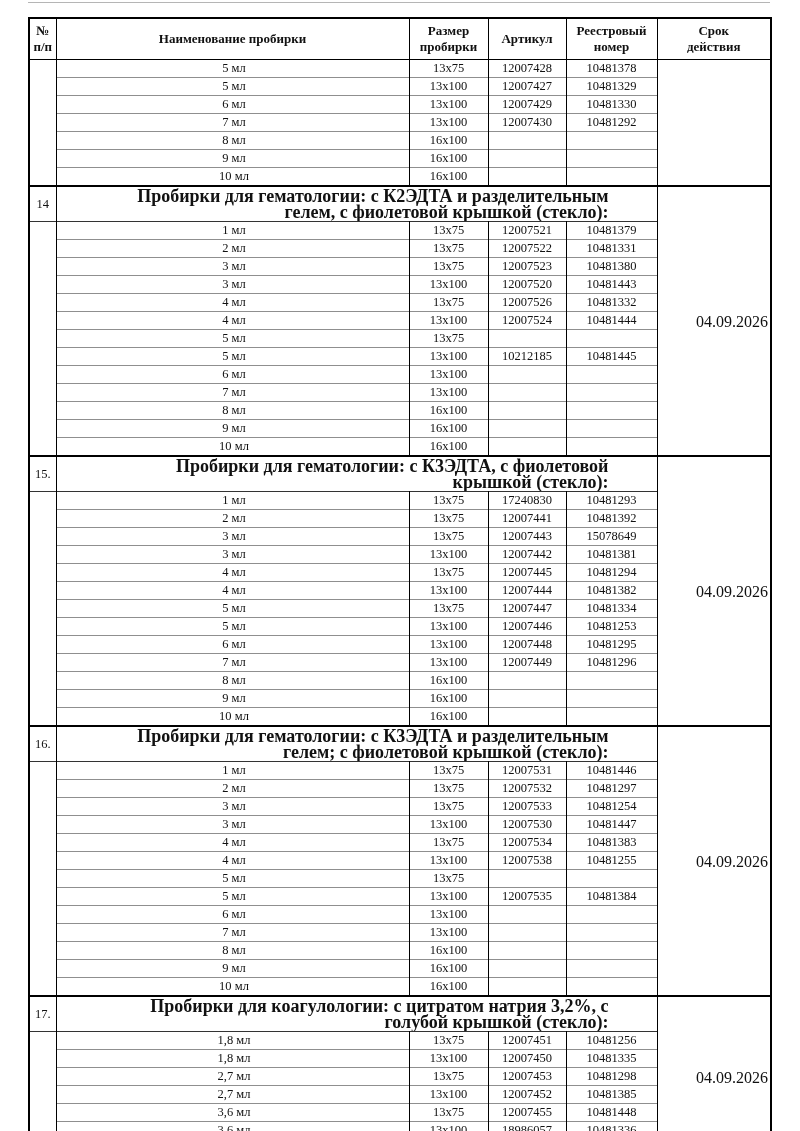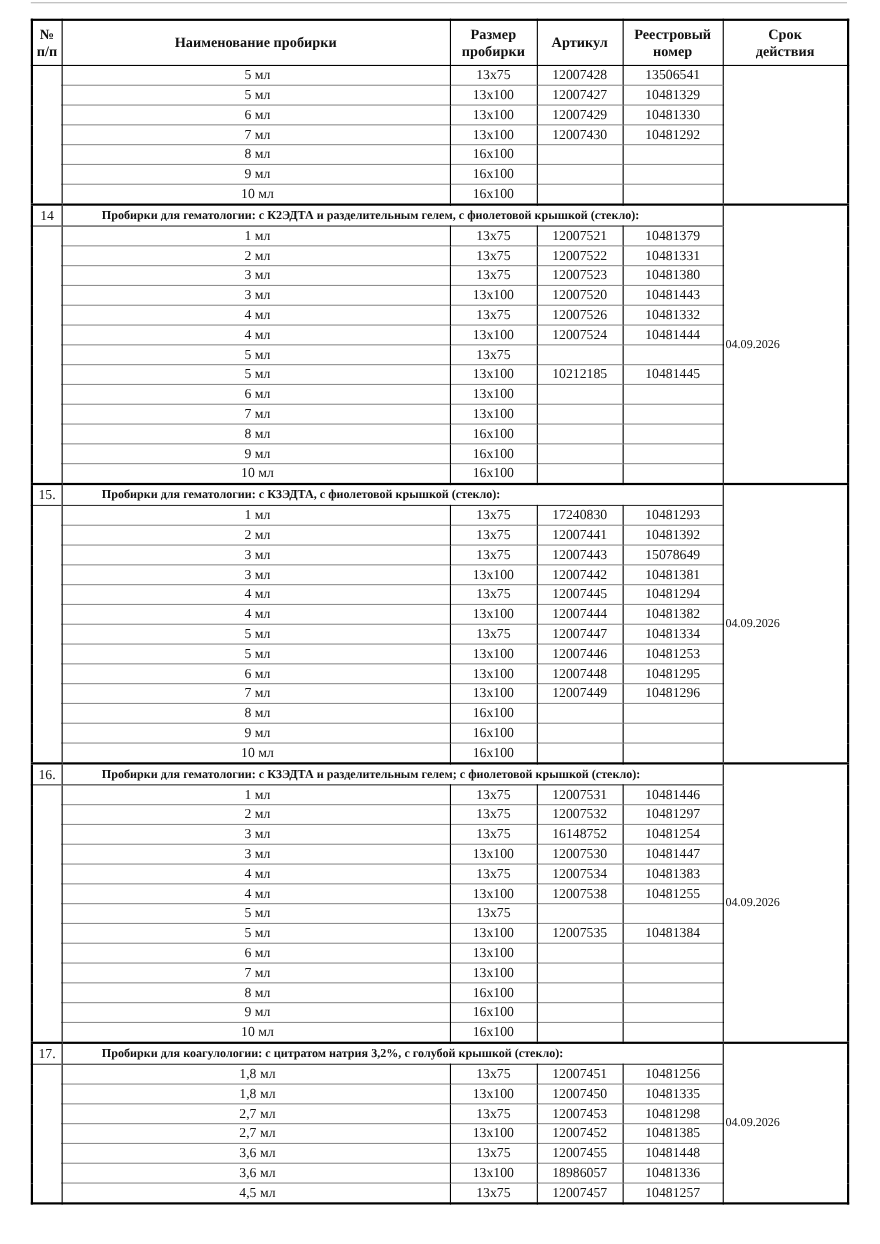--- a/index.html
+++ b/index.html
@@ -48,27 +48,27 @@
     padding:0 2px;
     vertical-align:middle;
     overflow:hidden;
   }
   tr.data-row td{height:17px;border-top:1px solid #8f8f8f;}
   tr.first-data-row td{border-top:1px solid #333;}
   tr.section-header-row td{border-top:2px solid #000;}
   .c-num{text-align:center;}
   .c-name{text-align:center;padding-left:5px;}
   .c-size,.c-article,.c-registry{text-align:center;}
-  .c-term{text-align:left;font-size:11px;}
+  .c-term{text-align:right;font-size:16px;}
   .c-title{
-    text-align:left;
+    text-align:right;
     font-weight:bold;
-    font-size:11px;
+    font-size:18px;
     line-height:16px;
-    padding:1px 36px;
+    padding:1px 48px;
   }
   tr.section-header-row td.c-num{font-size:12.5px;}
 </style>
 </head>
 <body>
 
 <div class="page">
   <div class="top-rule"></div>
   <table class="doc">
     <colgroup>
@@ -92,21 +92,21 @@
         <th>Срок
 действия</th>
       </tr>
     </thead>
     <tbody>
         <tr class="data-row first-data-row">
           <td class="c-num" rowspan="7"></td>
           <td class="c-name">5 мл</td>
           <td class="c-size">13x75</td>
           <td class="c-article">12007428</td>
-          <td class="c-registry">13506541</td>
+          <td class="c-registry">10481378</td>
           <td class="c-term" rowspan="7"></td>
         </tr>
         <tr class="data-row">
           <td class="c-name">5 мл</td>
           <td class="c-size">13x100</td>
           <td class="c-article">12007427</td>
           <td class="c-registry">10481329</td>
         </tr>
         <tr class="data-row">
           <td class="c-name">6 мл</td>
@@ -320,21 +320,21 @@
         </tr>
         <tr class="data-row">
           <td class="c-name">2 мл</td>
           <td class="c-size">13x75</td>
           <td class="c-article">12007532</td>
           <td class="c-registry">10481297</td>
         </tr>
         <tr class="data-row">
           <td class="c-name">3 мл</td>
           <td class="c-size">13x75</td>
-          <td class="c-article">16148752</td>
+          <td class="c-article">12007533</td>
           <td class="c-registry">10481254</td>
         </tr>
         <tr class="data-row">
           <td class="c-name">3 мл</td>
           <td class="c-size">13x100</td>
           <td class="c-article">12007530</td>
           <td class="c-registry">10481447</td>
         </tr>
         <tr class="data-row">
           <td class="c-name">4 мл</td>

